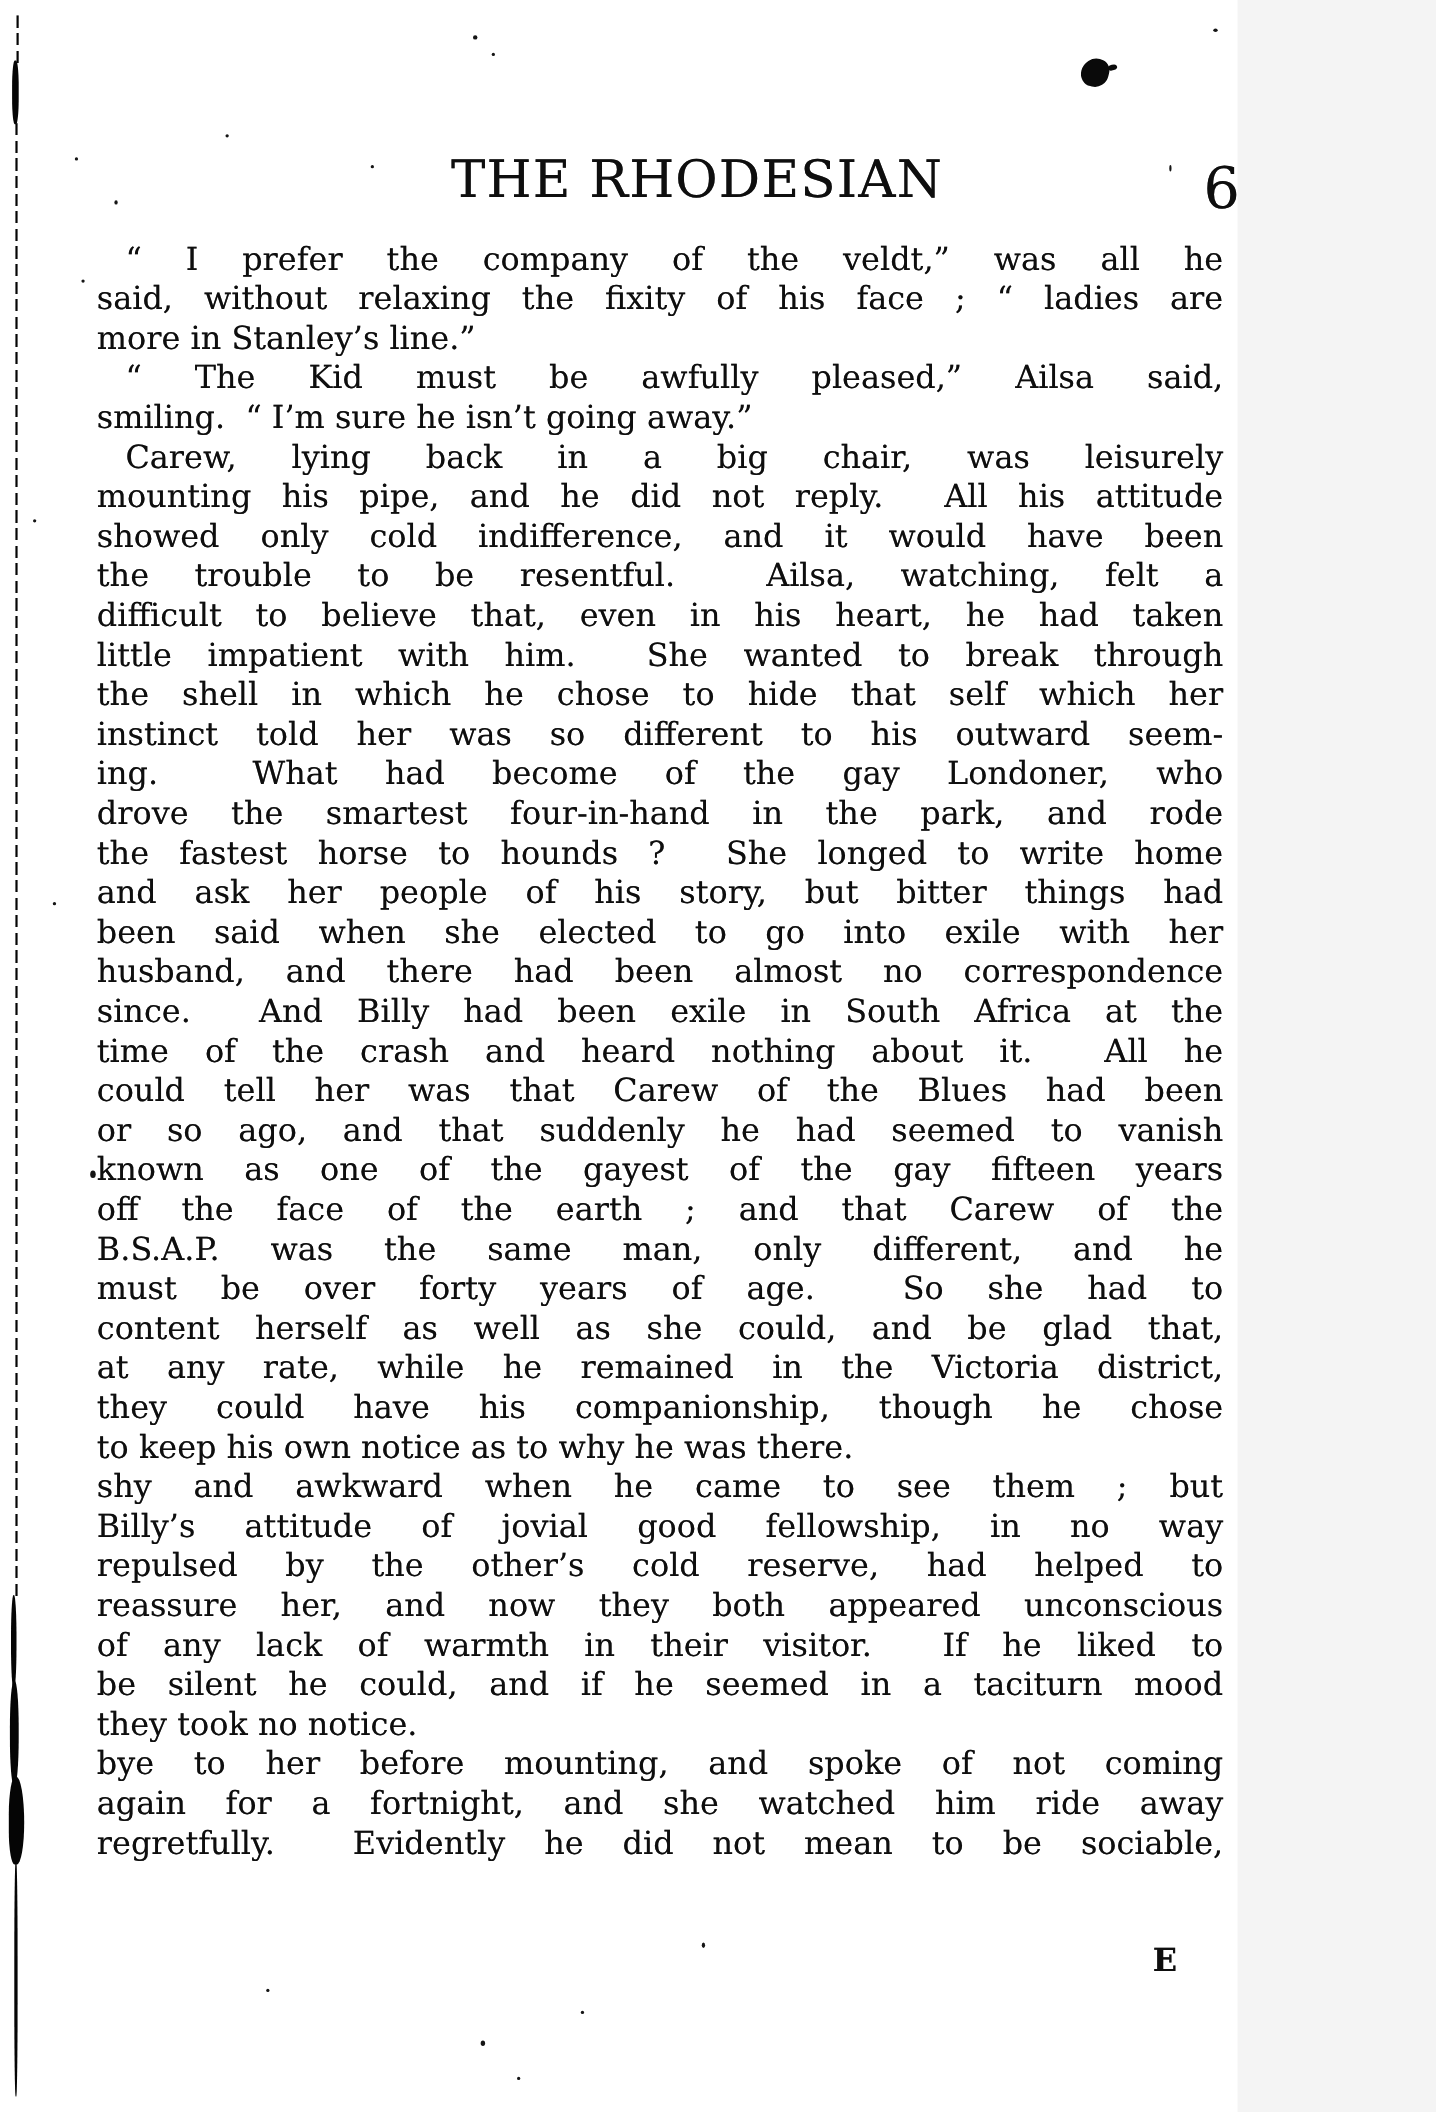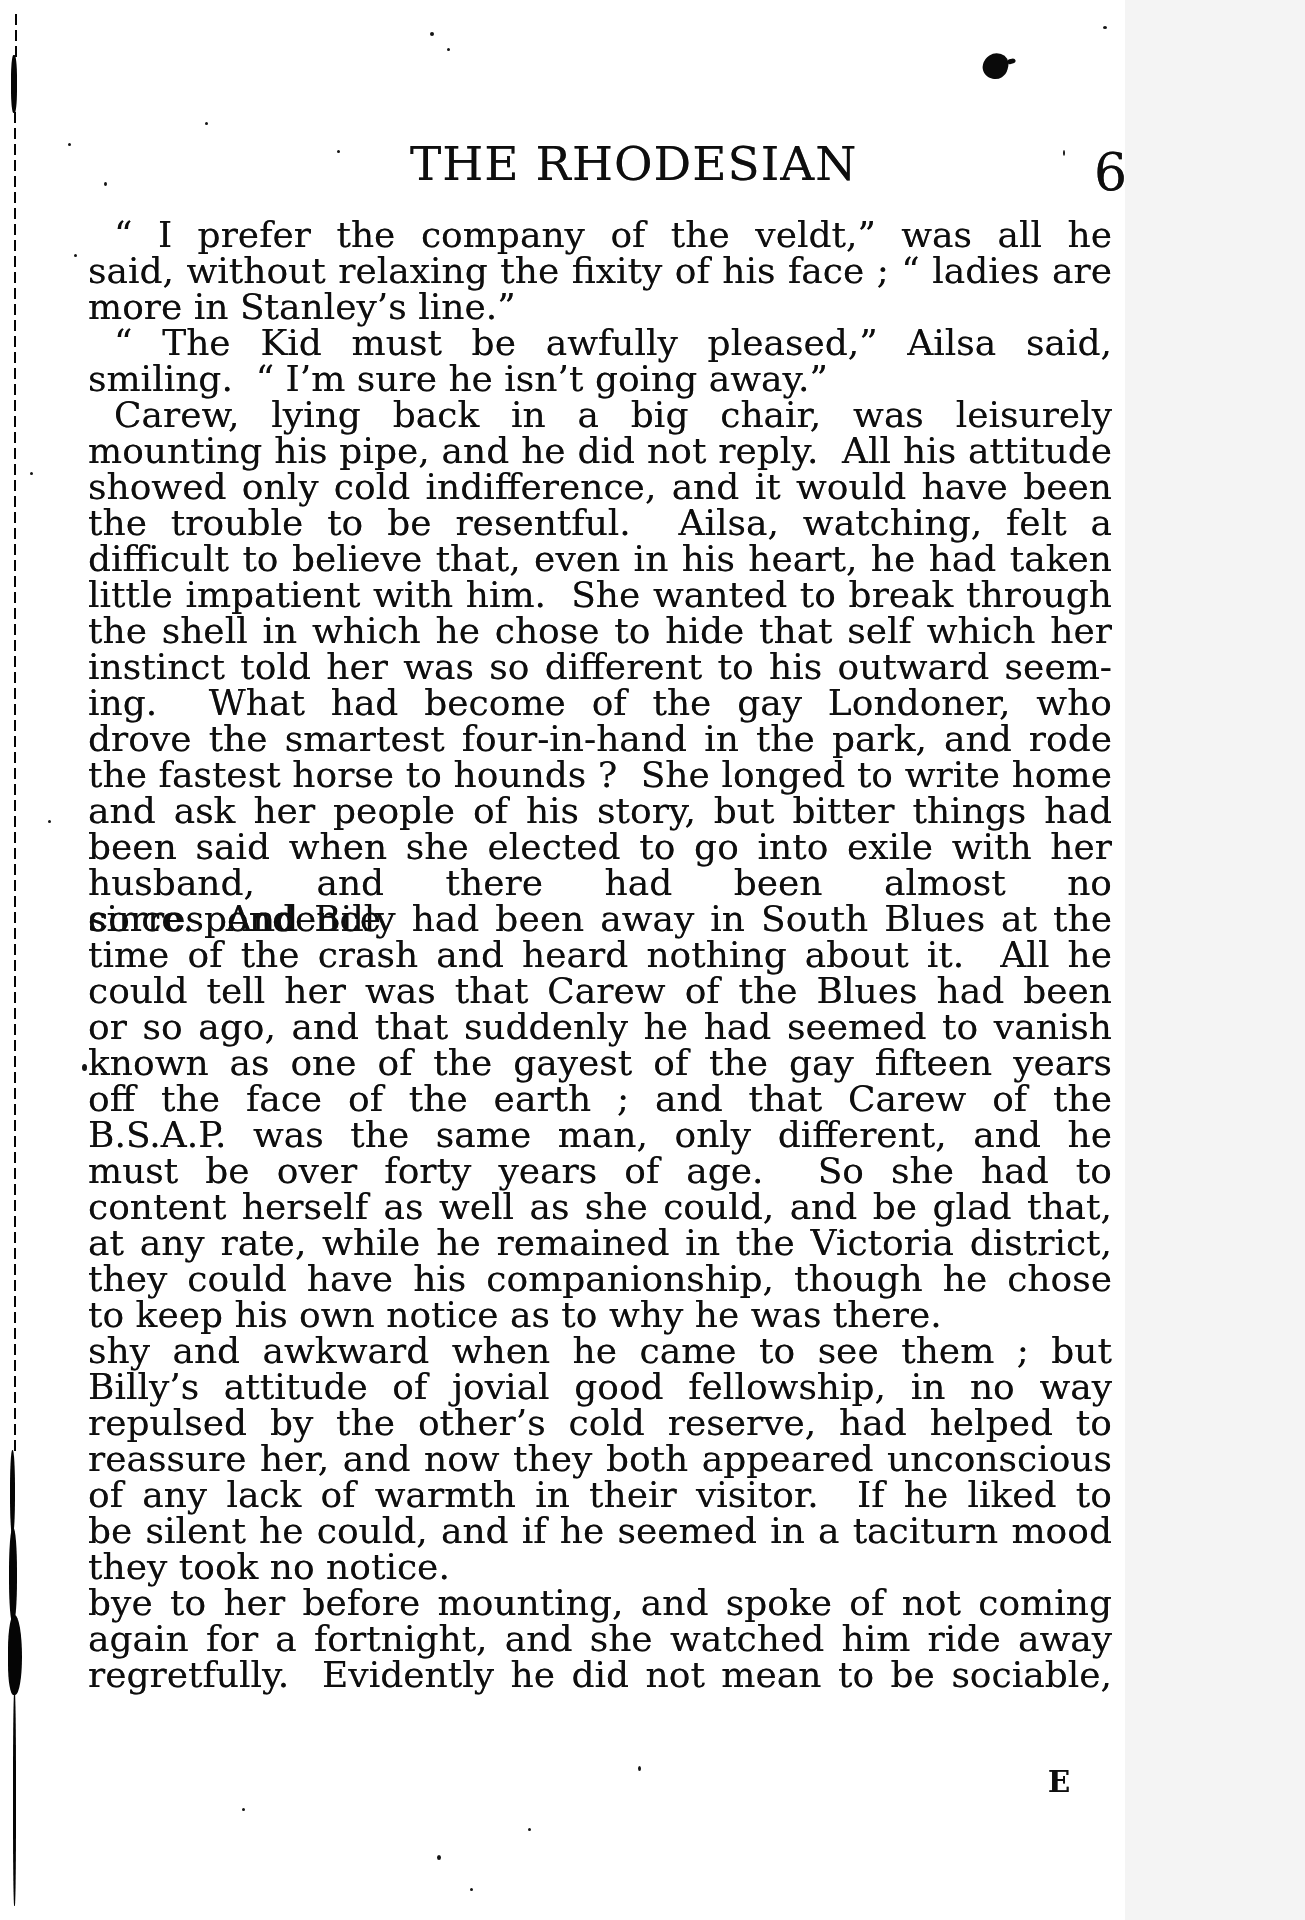--- a/index.html
+++ b/index.html
@@ -27,21 +27,21 @@
     position: absolute;
     left: 1062px; top: 146px;
     font-size: 52px; line-height: 1;
     text-shadow: 0 0 0.6px rgba(0,0,0,.6);
     margin-left: 32px;
   }
   .body-text {
     position: absolute;
     left: 88px; top: 217px;
     width: 1024px;
-    font-size: 36px;
+    font-size: 29px;
     line-height: 36px;
     text-shadow: 0 0 0.5px rgba(0,0,0,.55);
   }
   .para { margin: 0; }
   .line {
     height: 36px;
     white-space: pre-wrap;
     text-align: justify;
     text-align-last: justify;
   }
@@ -103,21 +103,21 @@
         <div class="line">difficult to believe that, even in his heart, he had taken</div>
         <div class="line">little impatient with him.  She wanted to break through</div>
         <div class="line">the shell in which he chose to hide that self which her</div>
         <div class="line">instinct told her was so different to his outward seem-</div>
         <div class="line">ing.  What had become of the gay Londoner, who</div>
         <div class="line">drove the smartest four-in-hand in the park, and rode</div>
         <div class="line">the fastest horse to hounds ?  She longed to write home</div>
         <div class="line">and ask her people of his story, but bitter things had</div>
         <div class="line">been said when she elected to go into exile with her</div>
         <div class="line">husband, and there had been almost no correspondence</div>
-        <div class="line">since.  And Billy had been away in South Blues at the</div>
+        <div class="line">since.  And Billy had been exile in South Africa at the</div>
         <div class="line">time of the crash and heard nothing about it.  All he</div>
         <div class="line">could tell her was that Carew of the Blues had been</div>
         <div class="line">or so ago, and that suddenly he had seemed to vanish</div>
         <div class="line">known as one of the gayest of the gay fifteen years</div>
         <div class="line">off the face of the earth ; and that Carew of the</div>
         <div class="line">B.S.A.P. was the same man, only different, and he</div>
         <div class="line">must be over forty years of age.  So she had to</div>
         <div class="line">content herself as well as she could, and be glad that,</div>
         <div class="line">at any rate, while he remained in the Victoria district,</div>
         <div class="line">they could have his companionship, though he chose</div>

